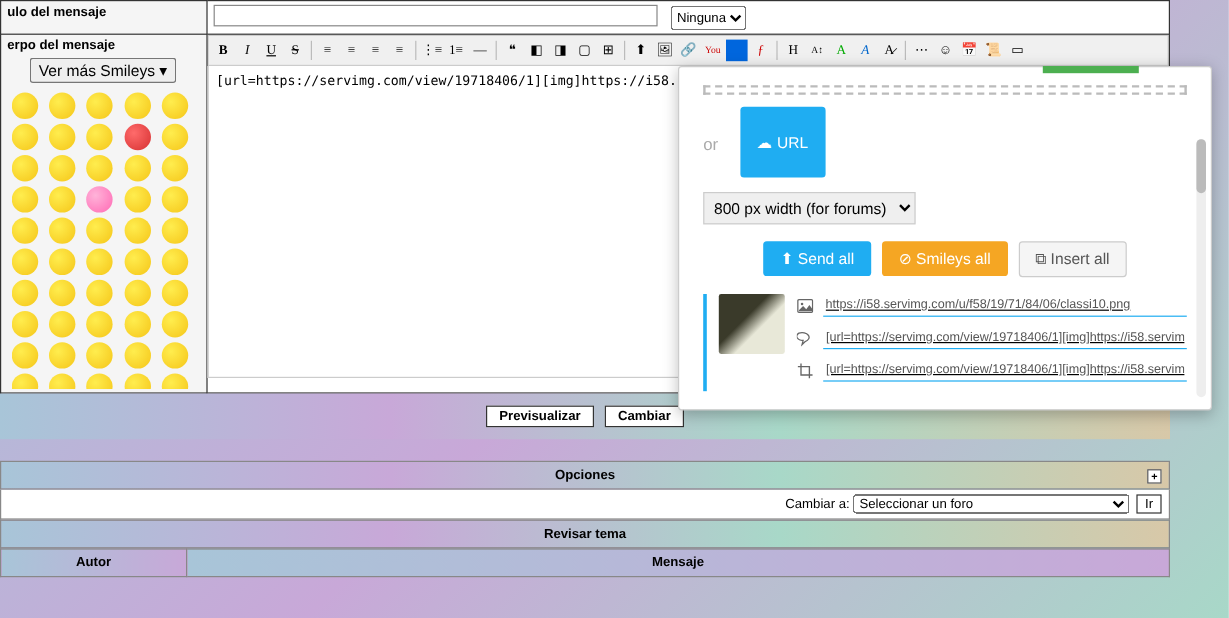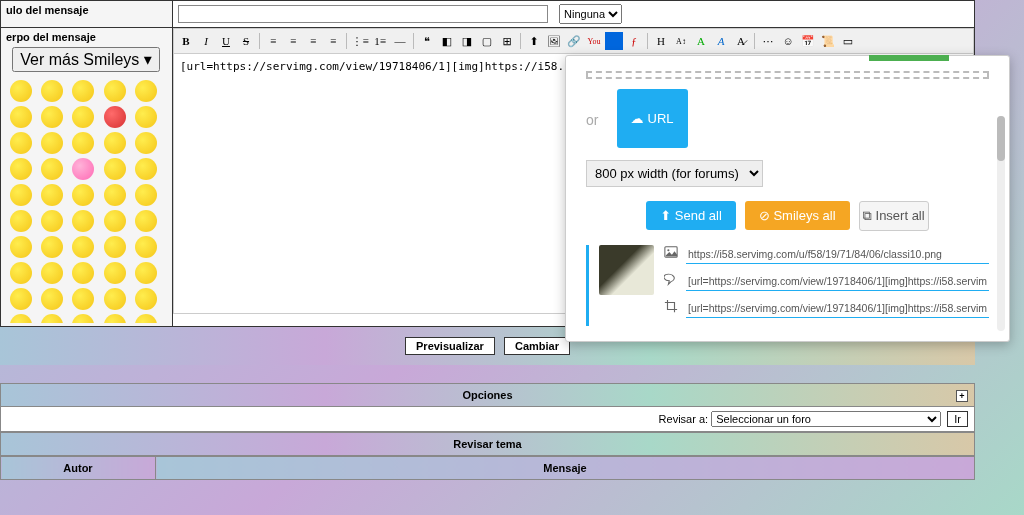--- a/index.html
+++ b/index.html
@@ -2,44 +2,44 @@
 <html><head>
 <meta charset="utf-8">
 <style>
 * { box-sizing: border-box; margin: 0; padding: 0; }
 body { font-family: Verdana, Arial, sans-serif; font-size: 11px; background: linear-gradient(135deg, #a8c5d8, #c8a8d8, #a8d8c8); width: 1024px; height: 515px; overflow: hidden; position: relative; }
 .main-table { width: 975px; background: #fff; border-collapse: collapse; }
 .main-table td { border: 1px solid #333; padding: 3px 5px; vertical-align: top; }
 .label-cell { background: #f5f5f5; font-weight: bold; width: 172px; margin-left: 24px; }
 .title-input { width: 370px; height: 18px; border: 1px solid #888; }
 .select-small { height: 20px; font-size: 11px; }
-.smiley-btn { font-size: 16px; padding: 1px 6px; }
+.smiley-btn { font-size: 13px; padding: 1px 6px; }
 .smiley-panel { width: 160px; height: 280px; overflow-y: scroll; padding: 4px; text-align: center; }
 .smiley-grid { display: grid; grid-template-columns: repeat(5, 1fr); gap: 4px; padding-top: 8px; }
 .smiley { width: 22px; height: 22px; border-radius: 50%; background: radial-gradient(circle at 35% 35%, #ffed4e, #f5c518); display: inline-block; position: relative; }
 .smiley.red { background: radial-gradient(circle at 35% 35%, #ff6b6b, #d63031); }
 .smiley.pink { background: radial-gradient(circle at 35% 35%, #ffb3d9, #ff69b4); }
 .toolbar { background: #f0f0f0; border: 1px solid #ccc; padding: 3px; display: flex; gap: 2px; align-items: center; }
 .tb-btn { width: 18px; height: 18px; border: 1px solid transparent; background: #f0f0f0; display: inline-flex; align-items: center; justify-content: center; font-size: 11px; cursor: pointer; font-family: serif; }
 .tb-sep { width: 1px; height: 16px; background: #bbb; margin: 0 2px; }
 .editor-area { width: 100%; height: 260px; border: 1px solid #ccc; border-top: none; padding: 6px; font-family: monospace; font-size: 11px; resize: none; }
 .popup { position: absolute; left: 565px; top: 55px; width: 445px; background: #fff; border: 1px solid #ccc; box-shadow: 0 3px 12px rgba(0,0,0,0.25); border-radius: 3px; z-index: 100; }
 .popup-inner { padding: 15px 20px; position: relative; }
 .green-tab { position: absolute; right: 60px; top: -1px; width: 80px; height: 6px; background: #4caf50; }
 .dashed-box { border: 2px dashed #bbb; height: 8px; margin-bottom: 10px; }
 .or-text { color: #aaa; font-size: 14px; display: inline-block; vertical-align: middle; margin-right: 15px; }
 .url-btn { background: #1fadf2; color: #fff; border: none; padding: 22px 14px; font-size: 13px; border-radius: 3px; cursor: pointer; }
 .cloud-icon { display: inline-block; margin-right: 4px; }
 .width-select { width: 177px; padding: 4px; font-size: 13px; margin-top: 12px; border: 1px solid #ccc; }
 .popup-btns { text-align: center; margin-top: 14px; }
 .send-btn { background: #1fadf2; color: #fff; border: none; padding: 7px 14px; font-size: 13px; border-radius: 3px; cursor: pointer; margin: 0 3px; }
 .remove-btn { background: #f5a623; color: #fff; border: none; padding: 7px 14px; font-size: 13px; border-radius: 3px; cursor: pointer; margin: 0 3px; }
-.insert-btn { background: #f5f5f5; color: #555; border: 1px solid #ccc; padding: 6px 3px; font-size: 13px; border-radius: 3px; cursor: pointer; margin: 0 3px; }
+.insert-btn { background: #f5f5f5; color: #555; border: 1px solid #ccc; padding: 6px 13px; font-size: 13px; border-radius: 3px; cursor: pointer; margin: 0 3px; }
 .url-list { margin-top: 14px; border-left: 3px solid #1fadf2; padding-left: 10px; }
-.url-row { display: flex; gap: 8px; margin-bottom: 8px; }
+.url-row { display: flex; align-items: center; gap: 8px; margin-bottom: 8px; text-decoration: underline; }
 .url-input { flex: 1; border: none; border-bottom: 1px solid #1fadf2; padding: 3px 2px; font-size: 10.5px; color: #555; outline: none; }
 .thumb { width: 55px; height: 50px; background: linear-gradient(135deg, #3a3a2a 40%, #e8e8d8 60%); border-radius: 2px; }
 .row-icon { width: 14px; height: 14px; color: #666; flex-shrink: 0; }
 .popup-scroll { position: absolute; right: 4px; top: 60px; bottom: 10px; width: 8px; background: #eee; border-radius: 4px; }
 .popup-scroll::after { content: ''; position: absolute; top: 0; width: 8px; height: 45px; background: #bbb; border-radius: 4px; }
 .action-row { text-align: center; padding: 10px; background: linear-gradient(90deg, #a8c5d8, #c8a8d8, #a8d8c8, #d8c8a8); }
 .action-btn { background: #fff; border: 1.5px solid #333; padding: 2px 10px; font-size: 11px; font-weight: bold; cursor: pointer; margin: 0 3px; }
 .section-bar { background: linear-gradient(90deg, #a8c5d8, #c8a8d8, #a8d8c8, #d8c8a8); border: 1px solid #888; text-align: center; font-weight: bold; padding: 5px; font-size: 11px; position: relative; margin-top: 18px; }
 .plus-box { position: absolute; right: 6px; top: 6px; width: 12px; height: 12px; border: 1px solid #555; font-size: 9px; line-height: 10px; text-align: center; background: #fff; }
 .change-row { background: #fff; border: 1px solid #888; border-top: none; text-align: right; padding: 4px 6px; font-size: 11px; }
@@ -179,21 +179,21 @@
   <button class="action-btn">Previsualizar</button>
   <button class="action-btn">Cambiar</button>
 </div>
 
 <div style="width:975px;">
   <div class="section-bar">
     <span>Opciones</span>
     <span class="plus-box">+</span>
   </div>
   <div class="change-row">
-    <span>Revisar a:</span>
+    <span>Cambiar a:</span>
     <select class="forum-select"><option>Seleccionar un foro</option></select>
     <button class="go-btn">Ir</button>
   </div>
   <div class="section-bar" style="margin-top:0;">
     <span>Revisar tema</span>
   </div>
   <table style="width:100%;border-collapse:collapse;" class="header-row">
     <tbody>
         <tr>
       <td style="width:155px;border:1px solid #888;">Autor</td>

